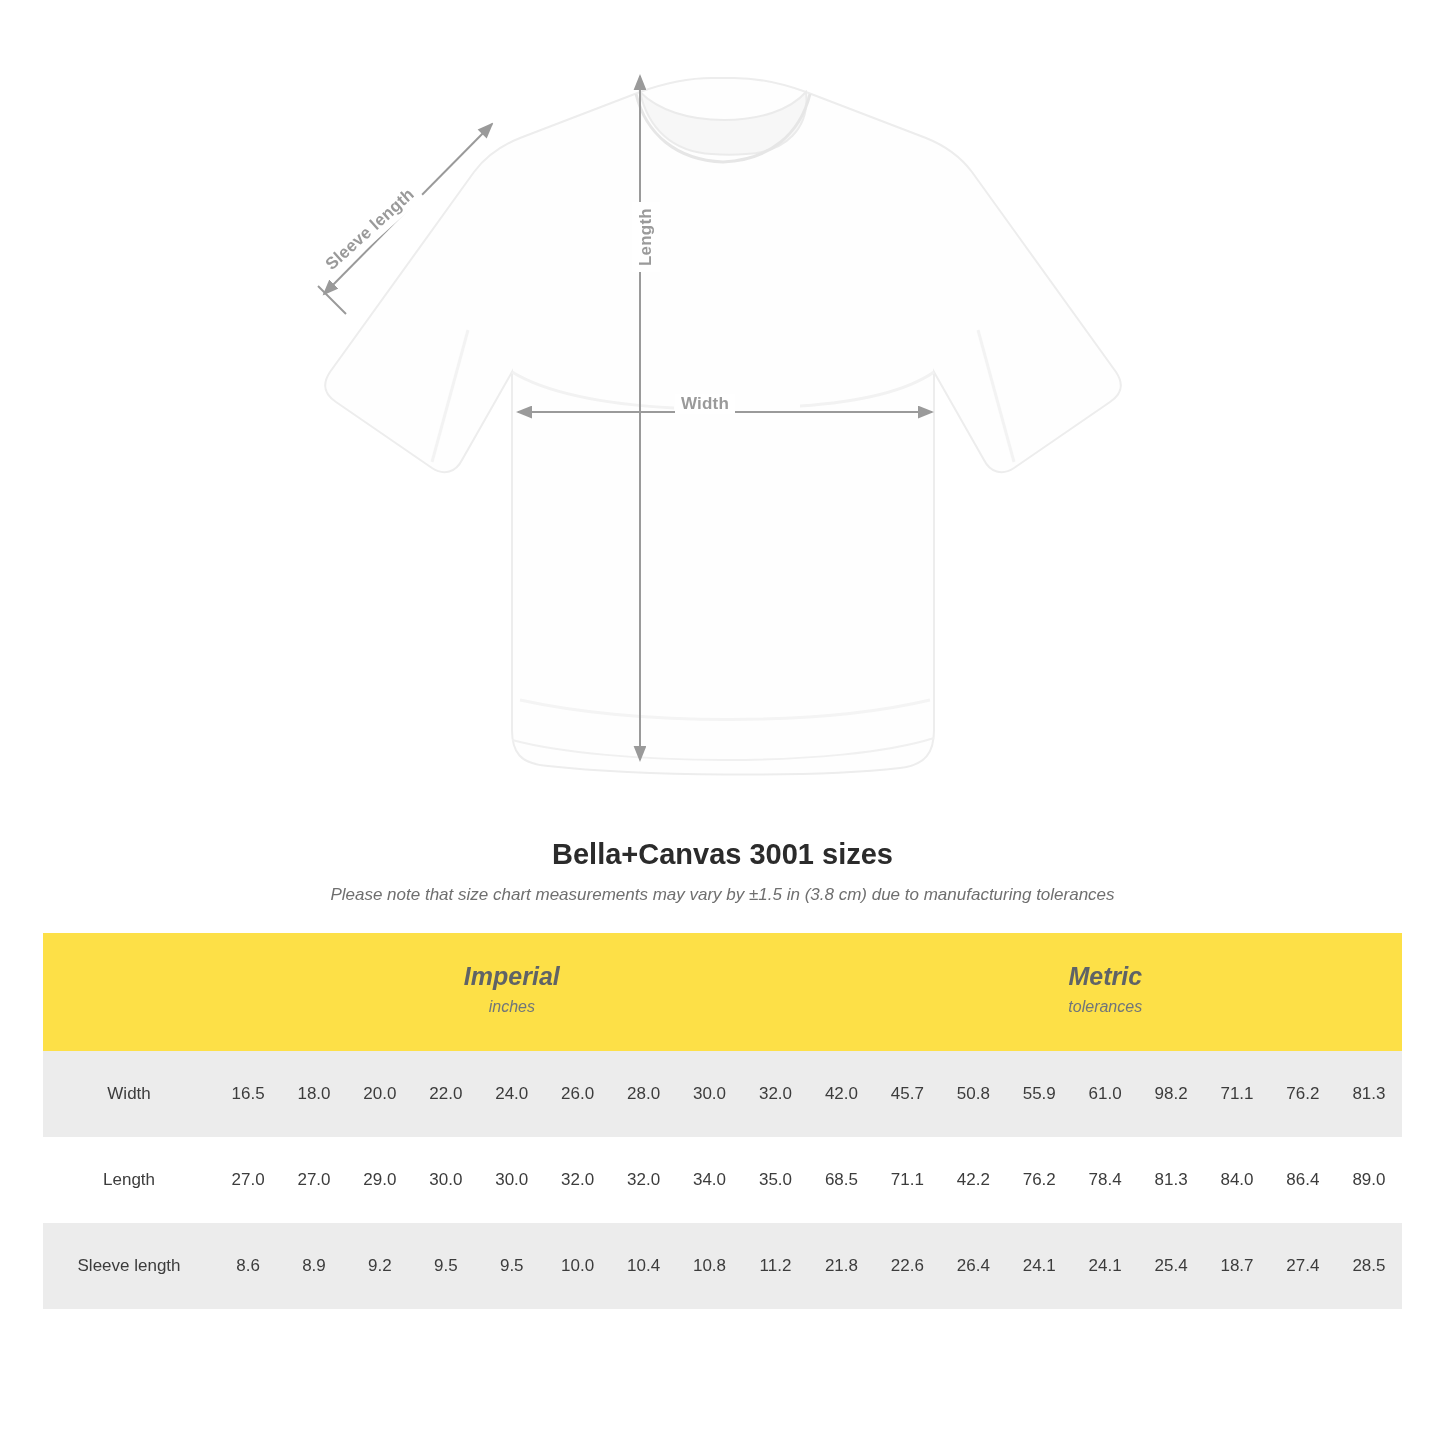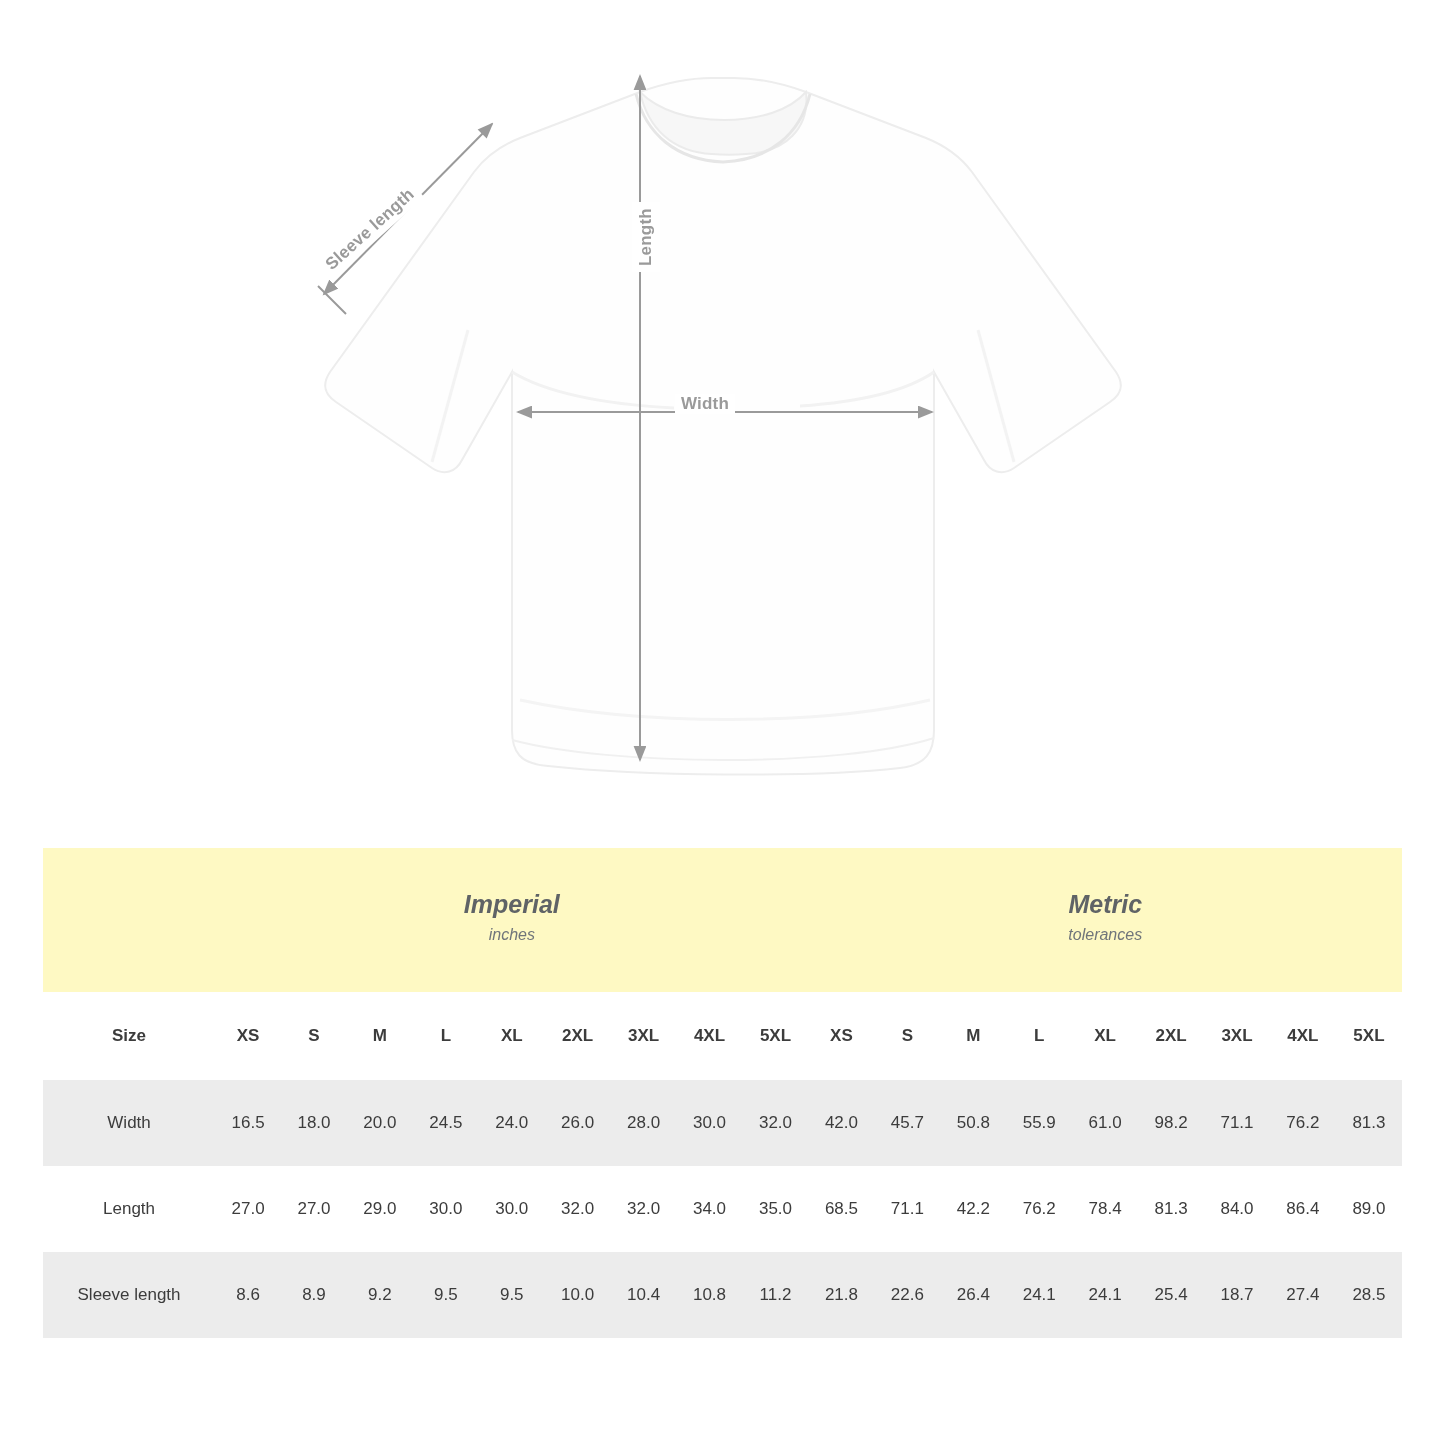--- a/index.html
+++ b/index.html
@@ -92,22 +92,22 @@
   }
   table.size-table td, table.size-table th {
     text-align: center;
     vertical-align: middle;
     font-size: 17px;
     color: #3c3c3c;
     font-weight: normal;
     border: 0;
   }
   .unit-header td {
-    background: #fef9c3;
-    height: 144px;
+    background: #fde047;
+    height: 118px;
     padding: 0;
   }
   .unit-title {
     font-size: 25px;
     font-style: italic;
     font-weight: bold;
     color: #5f6366;
     line-height: 1.25;
   }
   .unit-sub {
@@ -201,20 +201,24 @@
 
       <line x1="492" y1="124" x2="324" y2="294" stroke="#9a9a9a" stroke-width="2" marker-start="url(#arrowStart)" marker-end="url(#arrowEnd)"></line>
       <line x1="318" y1="286" x2="346" y2="314" stroke="#9a9a9a" stroke-width="2"></line>
     </svg>
 
     <div class="dim-label label-width">Width</div>
     <div class="dim-label label-length">Length</div>
     <div class="dim-label label-sleeve">Sleeve length</div>
   </div>
 
+  <div class="heading">
+    <h1 class="chart-title">Bella+Canvas 3001 sizes</h1>
+    <p class="chart-note">Please note that size chart measurements may vary by ±1.5 in (3.8 cm) due to manufacturing tolerances</p>
+  </div>
 
   <div class="table-wrap">
     <table class="size-table">
       <colgroup>
         <col class="col-label">
         <col class="col-val">
           <col class="col-val">
           <col class="col-val">
         <col class="col-val">
           <col class="col-val">
@@ -238,48 +242,27 @@
           <td colspan="9">
             <div class="unit-title">Imperial</div>
             <div class="unit-sub">inches</div>
           </td>
           <td colspan="9">
             <div class="unit-title">Metric</div>
             <div class="unit-sub">tolerances</div>
           </td>
         </tr>
 
-        <tr class="row-head">
-          <td class="row-label">Size</td>
-          <td>XS</td>
-          <td>S</td>
-          <td>M</td>
-          <td>L</td>
-          <td>XL</td>
-          <td>2XL</td>
-          <td>3XL</td>
-          <td>4XL</td>
-          <td>5XL</td>
-          <td>XS</td>
-          <td>S</td>
-          <td>M</td>
-          <td>L</td>
-          <td>XL</td>
-          <td>2XL</td>
-          <td>3XL</td>
-          <td>4XL</td>
-          <td>5XL</td>
-        </tr>
 
         <tr class="row-alt">
           <td class="row-label">Width</td>
           <td>16.5</td>
           <td>18.0</td>
           <td>20.0</td>
-          <td>24.5</td>
+          <td>22.0</td>
           <td>24.0</td>
           <td>26.0</td>
           <td>28.0</td>
           <td>30.0</td>
           <td>32.0</td>
           <td>42.0</td>
           <td>45.7</td>
           <td>50.8</td>
           <td>55.9</td>
           <td>61.0</td>

